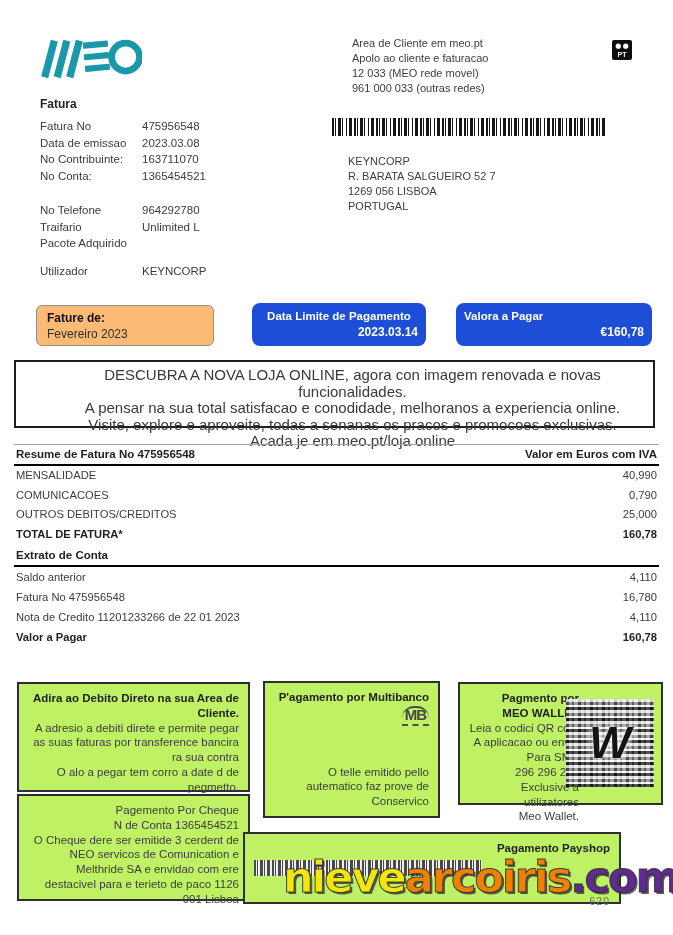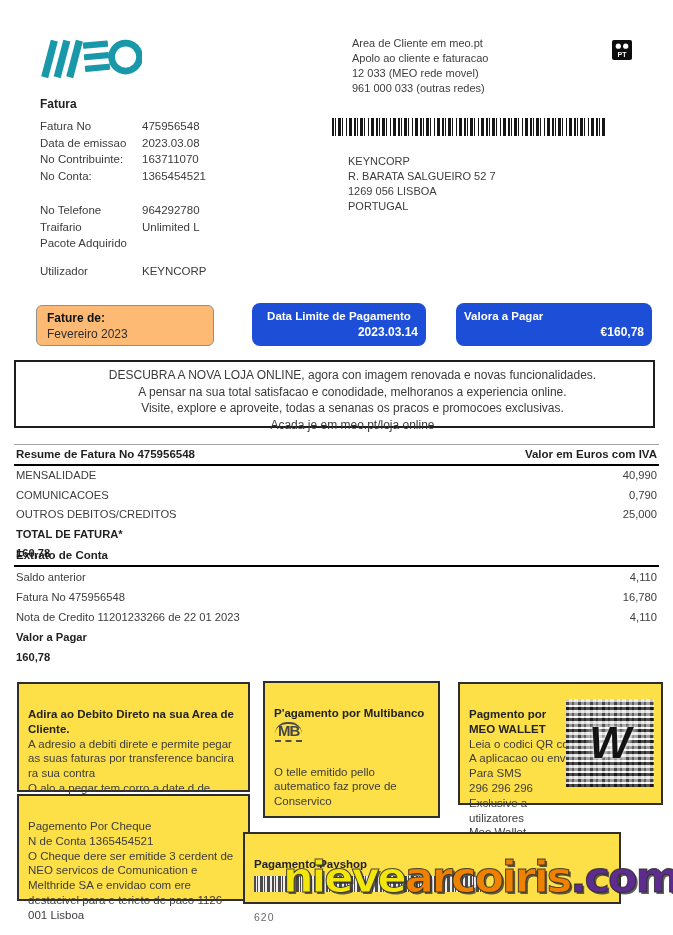--- a/index.html
+++ b/index.html
@@ -29,35 +29,35 @@
   .gb-title { font-weight:bold; font-size:12px; color:#111; line-height:16px; }
   .gb-value { font-size:12px; color:#2e2e2e; line-height:16px; }
   .black-box { background:#1d4ed8; border-radius:8px; color:#fff; padding:5px 8px; }
   .bb-due { left:252px; top:303px; width:174px; height:43px; }
   .bb-amt { left:456px; top:303px; width:196px; height:43px; }
   .bb-title { font-weight:bold; font-size:11.5px; line-height:16px; }
   .bb-due .bb-title { text-align:center; }
   .bb-value { font-weight:bold; font-size:12px; text-align:right; line-height:16px; }
 
   .promo { left:14px; top:360px; width:641px; height:68px; border:2px solid #1e1e1e;
-    text-align:center; font-size:12px; line-height:16.5px; padding-top:5px; color:#3a3a3a;padding-left:36px; }
+    text-align:center; font-size:15px; line-height:16.5px; padding-top:5px; color:#3a3a3a;padding-left:36px; }
 
   
   .table { left:14px; width:645px; }
   .t-resume { top:444px; } .t-extrato { top:546px; }
   .thead { display:flex; justify-content:space-between; font-weight:bold; font-size:11.5px;
     color:#1f1f1f; border-top:1px solid #a3a3a3; border-bottom:2.5px solid #000; padding:3px 2px 4px; }
   .t-extrato .thead { border-top:none; }
   .trow { display:flex; justify-content:space-between; font-size:11.2px; line-height:19.5px; padding:0 2px; }
   .t-extrato .trow { line-height:20px; }
-  .trow.total { font-weight:bold; color:#1f1f1f;flex-direction:column; }
-
-  
-  .pbox { position:absolute; border:2px solid #2e2e2e; padding:23px 9px;
-    font-size:11.5px; line-height:14.8px; color:#3c3c3c; background:#fde047; }
+  .trow.total { font-weight:bold; color:#1f1f1f; }
+
+  
+  .pbox { position:absolute; border:2px solid #2e2e2e; padding:7px 9px;
+    font-size:11.5px; line-height:14.8px; color:#3c3c3c; background:#bef264;text-align:right; }
   .pbox .b { font-weight:bold; color:#222; }
   .box-debito { left:17px; top:682px; width:233px; height:110px; }
   .box-cheque { left:17px; top:794px; width:233px; height:107px; }
   .box-mb { left:263px; top:681px; width:177px; height:137px; }
   .box-wallet { left:458px; top:682px; width:205px; height:123px; }
   .box-payshop { left:243px; top:832px; width:378px; height:72px; }
   .mb-logo { display:inline-block; margin:1px 0 0 1px; font-size:15px; font-weight:bold;
     color:#474747; letter-spacing:-1px; border-top:2px solid #4c4c4c; border-bottom:2px dashed #4c4c4c;
     border-radius:45% 45% 0 0 / 60% 60% 0 0; padding:0 3px 1px; }
   .mb-body { position:absolute; left:9px; right:9px; bottom:7px; }

